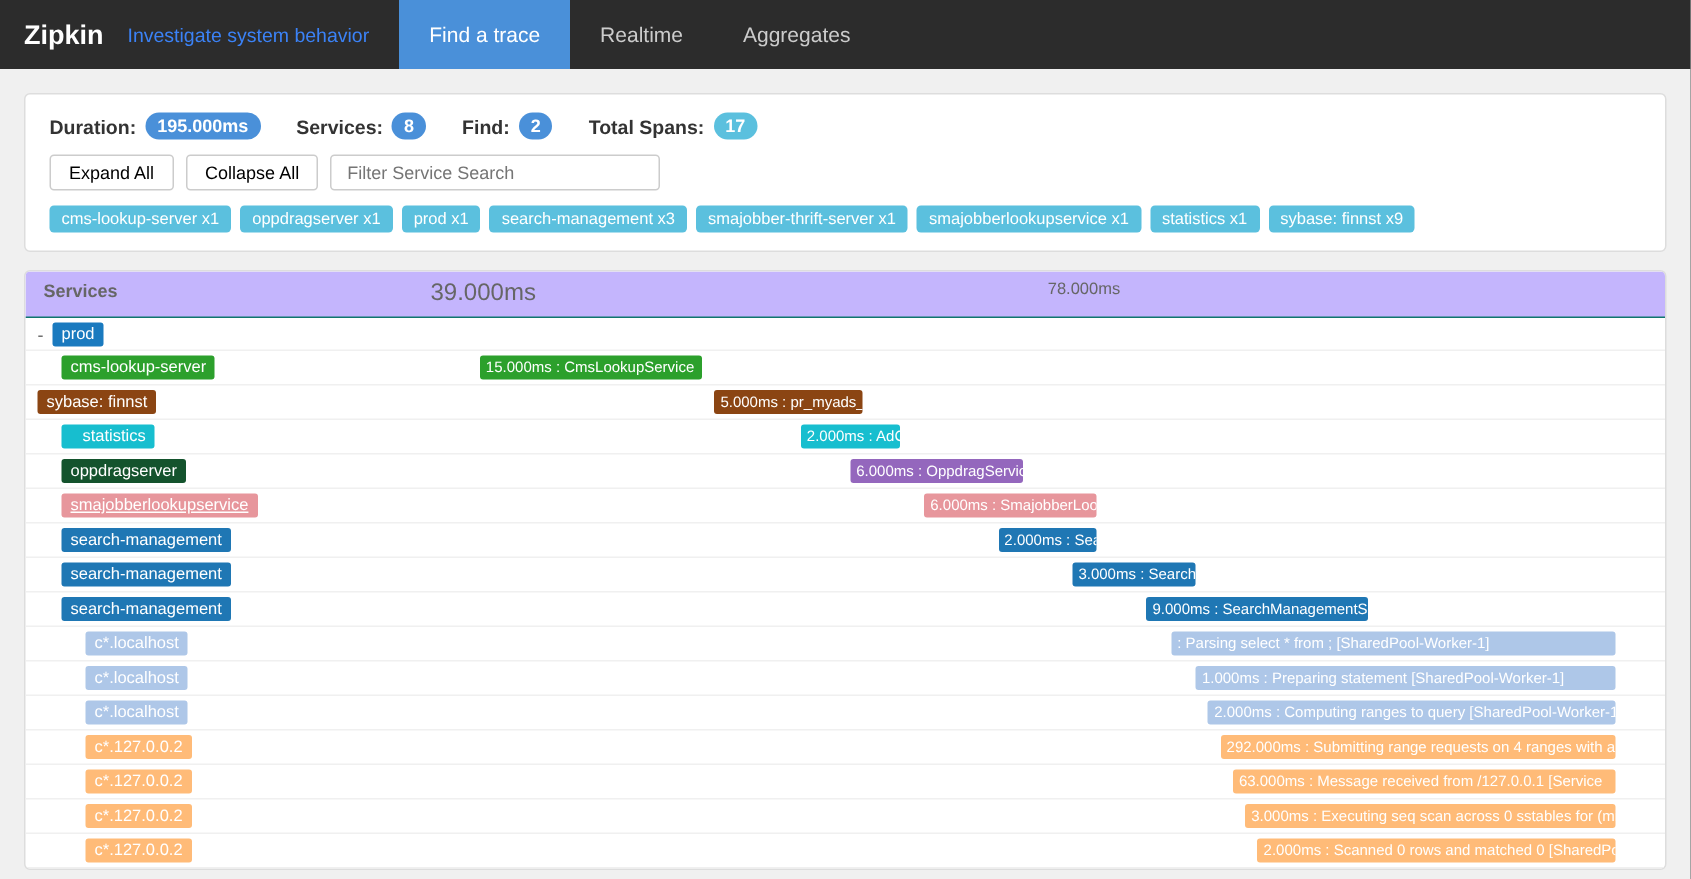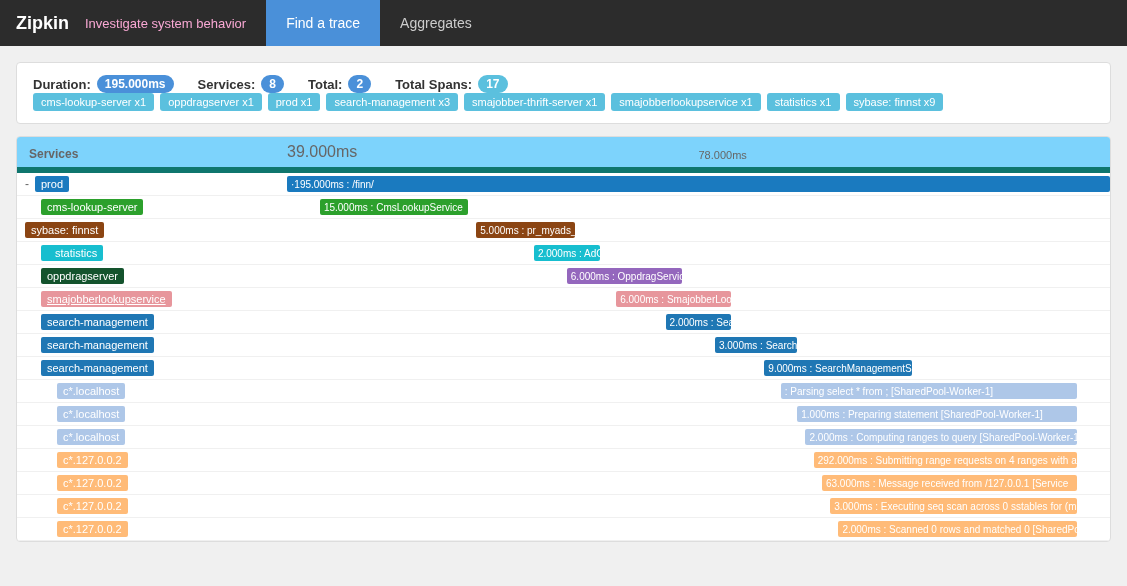--- a/index.html
+++ b/index.html
@@ -13,21 +13,21 @@
       align-items: center;
       padding: 0 0 0 0;
     }
     .nav-brand {
       color: #fff;
       font-size: 18px;
       font-weight: bold;
       padding: 0 16px;
     }
     .nav-tagline {
-      color: #f9a8d4;
+      color: #3b82f6;
       font-size: 13px;
       margin-right: 20px;
     }
     .nav-tabs {
       display: flex;
       height: 100%;
     }
     .nav-tab {
       color: #ccc;
       padding: 0 20px;
@@ -54,20 +54,21 @@
       background: #fff;
       border: 1px solid #ddd;
       border-radius: 4px;
       padding: 12px 16px;
       margin-bottom: 12px;
     }
     .summary-row {
       display: flex;
       align-items: center;
       gap: 24px;
+      margin-bottom: 10px;
     }
     .summary-item {
       display: flex;
       align-items: center;
       gap: 6px;
     }
     .summary-label {
       font-weight: bold;
       font-size: 13px;
     }
@@ -123,24 +124,24 @@
 
     
     .trace-container {
       background: #fff;
       border: 1px solid #ddd;
       border-radius: 4px;
       overflow: hidden;
     }
     .trace-header {
       display: flex;
-      align-items: flex-end;
+      align-items: flex-start;
       padding: 6px 0;
-      border-bottom: 6px solid #0f766e;
-      background: #7dd3fc;
+      border-bottom: 1px solid #0f766e;
+      background: #c4b5fd;
     }
     .trace-header-services {
       width: 270px;
       padding-left: 12px;
       font-size: 12px;
       color: #666;
       font-weight: bold;
     }
     .trace-header-time1 {
       flex: 1;
@@ -210,44 +211,50 @@
     }
   </style>
 </head>
 <body>
 
 <div class="top-nav">
   <span class="nav-brand">Zipkin</span>
   <span class="nav-tagline">Investigate system behavior</span>
   <div class="nav-tabs">
       <a class="nav-tab active">Find a trace</a>
+      <a class="nav-tab">Realtime</a>
       <a class="nav-tab">Aggregates</a>
     </div>
 </div>
 
 <div class="main-content">
 
   <div class="summary-bar">
     <div class="summary-row">
       <div class="summary-item">
         <span class="summary-label">Duration:</span>
         <span class="badge">195.000ms</span>
       </div>
       <div class="summary-item">
         <span class="summary-label">Services:</span>
         <span class="badge">8</span>
       </div>
       <div class="summary-item">
-        <span class="summary-label">Total:</span>
+        <span class="summary-label">Find:</span>
         <span class="badge">2</span>
       </div>
       <div class="summary-item">
         <span class="summary-label">Total Spans:</span>
         <span class="badge badge-teal">17</span>
       </div>
+    </div>
+    <div class="btn-row">
+      <button class="btn">Expand All</button>
+      <button class="btn">Collapse All</button>
+      <input class="filter-input" type="text" placeholder="Filter Service Search" style="">
     </div>
     <div class="service-tags" id="service-tags-container">
     <span class="service-tag">cms-lookup-server x1</span>
         <span class="service-tag">oppdragserver x1</span>
         <span class="service-tag">prod x1</span>
         <span class="service-tag">search-management x3</span>
         <span class="service-tag">smajobber-thrift-server x1</span>
         <span class="service-tag">smajobberlookupservice x1</span>
         <span class="service-tag">statistics x1</span>
         <span class="service-tag">sybase: finnst x9</span>
@@ -259,23 +266,20 @@
       <div class="trace-header-services">Services</div>
       <div class="trace-header-time1">39.000ms</div>
       <div class="trace-header-time2">78.000ms</div>
     </div>
     <div id="trace-rows-container">
     <div class="trace-row">
           <div class="trace-service-col" style="padding-left: 8px;">
             <span class="service-collapse">-</span>
             <span class="service-label" style="background: rgb(26, 122, 191);">prod</span>
           </div>
-          <div class="trace-span-col">
-            <div class="span-bar" style="left: 0%; width: 100%; background: rgb(26, 122, 191);">·195.000ms : /finn/</div>
-          </div>
         </div>
         <div class="trace-row">
           <div class="trace-service-col" style="padding-left: 24px;">
             <span class="service-label" style="background: rgb(44, 160, 44);">cms-lookup-server</span>
           </div>
           <div class="trace-span-col">
             <div class="span-bar" style="left: 4%; width: 18%; background: rgb(44, 160, 44);">15.000ms : CmsLookupService</div>
           </div>
         </div>
         <div class="trace-row">

